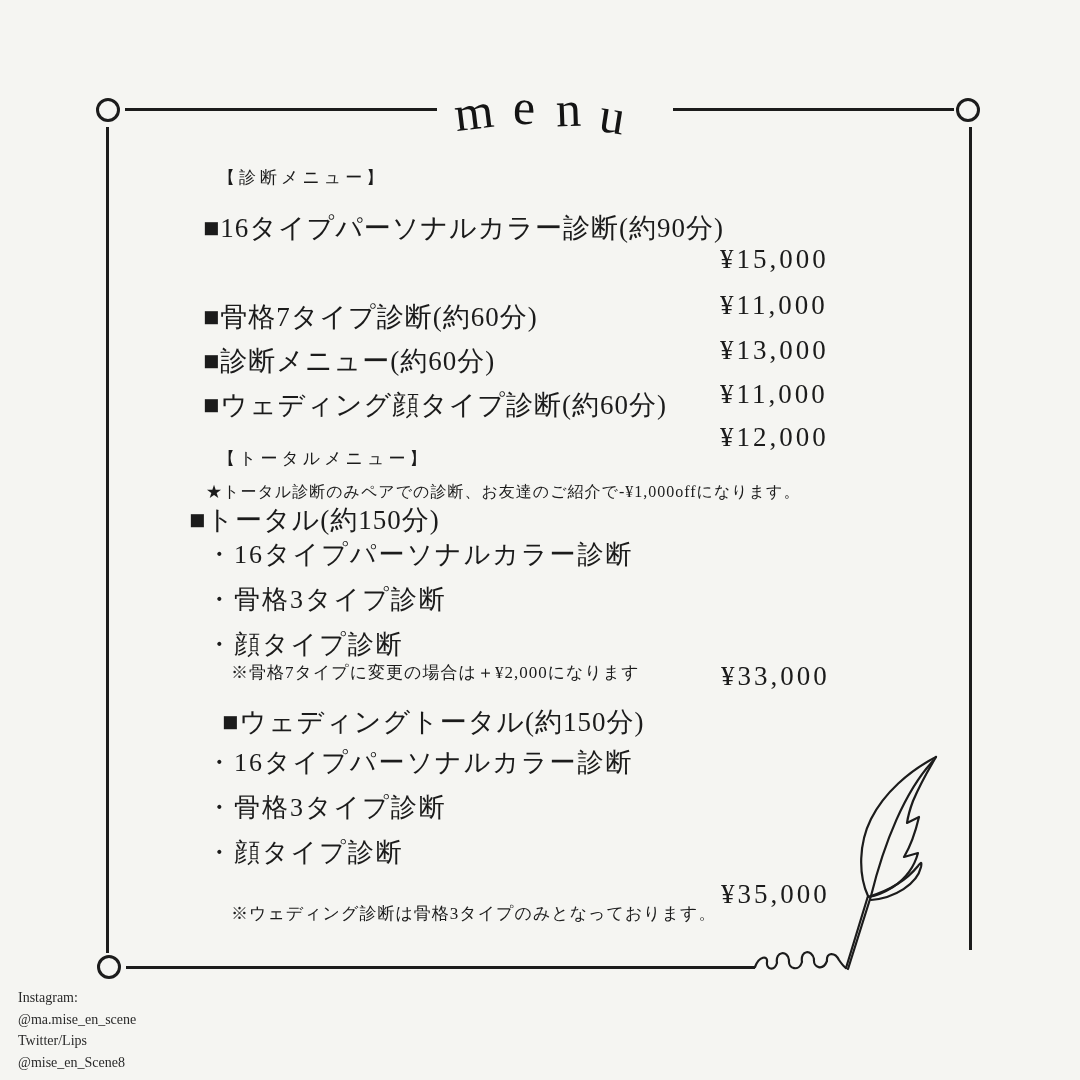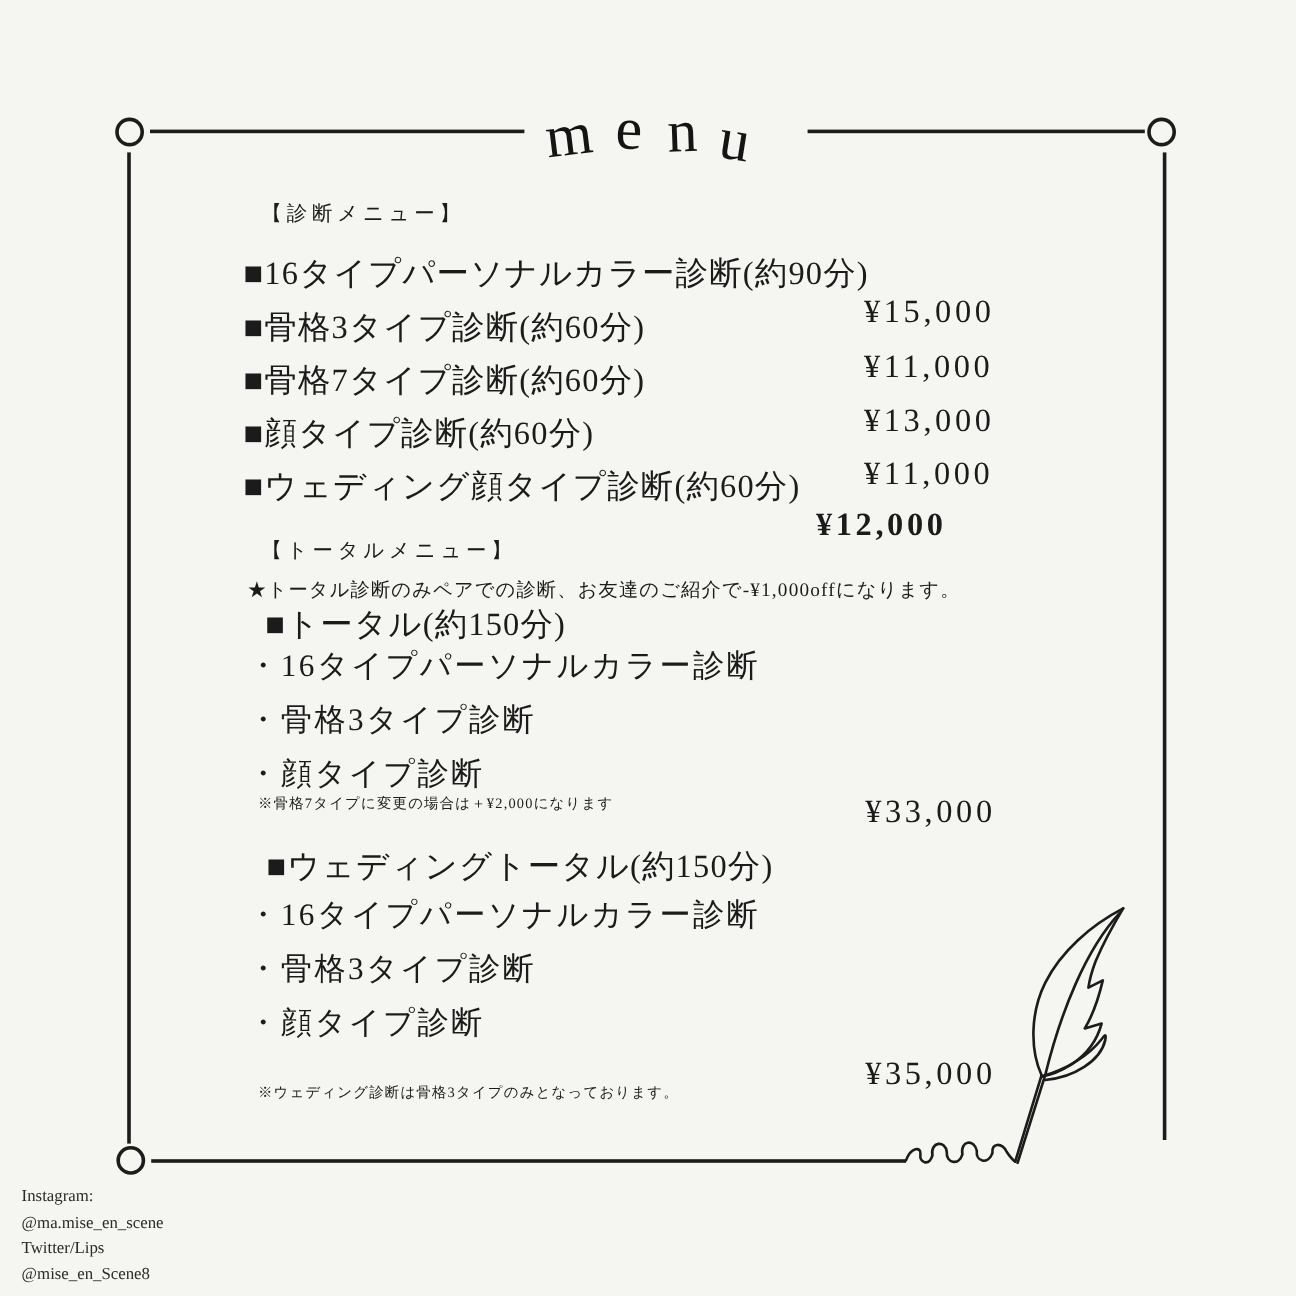--- a/index.html
+++ b/index.html
@@ -27,21 +27,21 @@
   #title .l-e{transform:rotate(2deg) translateY(-2px);}
   #title .l-n{transform:rotate(-2deg);}
   #title .l-u{transform:rotate(9deg) translateY(7px);}
   
   .sec-heading{font-size:17px;letter-spacing:4px;}
   .item-name{font-size:27px;letter-spacing:1px;}
   .price{font-size:27px;letter-spacing:3px;margin-top:32px;}
   .detail{font-size:26px;letter-spacing:2px;text-align:center;}
   .group-title{font-size:27px;letter-spacing:1px;}
   .note-star{font-size:16px;letter-spacing:1px;}
-  .note-small{font-size:12px;letter-spacing:1px;}
+  .note-small{font-size:17px;letter-spacing:1px;margin-left:16px;}
   #footer{position:absolute;left:18px;top:987px;font-size:14px;line-height:21.5px;color:#2a2a2a;}
   #feather-svg{position:absolute;left:0;top:0;pointer-events:none;}
 </style>
 </head>
 <body>
 
 <div id="page">
 
   <div class="corner-circle" style="left:96px;top:98px;"></div>
   <div class="corner-circle" style="left:956px;top:98px;"></div>
@@ -55,36 +55,35 @@
 
   <div id="title">
     <span class="ltr l-m">m</span><span class="ltr l-e">e</span><span class="ltr l-n">n</span><span class="ltr l-u">u</span>
   </div>
 
   <div class="abs sec-heading" style="left:218px;top:166px;">【診断メニュー】</div>
 
   <div class="abs item-name" style="left:203px;top:210px;">■16タイプパーソナルカラー診断(約90分)</div>
   <div class="abs price" style="left:720px;top:212px;">¥15,000</div>
 
-  <div class="abs item-name" style="left:203px;top:255px;">■骨格3タイプ診断(約60分)</div>
   <div class="abs price" style="left:720px;top:258px;">¥11,000</div>
 
   <div class="abs item-name" style="left:203px;top:299px;">■骨格7タイプ診断(約60分)</div>
   <div class="abs price" style="left:720px;top:303px;">¥13,000</div>
 
-  <div class="abs item-name" style="left:203px;top:343px;">■顔タイプ診断(約60分)</div>
+  <div class="abs item-name" style="left:203px;top:343px;">■診断メニュー(約60分)</div>
   <div class="abs price" style="left:720px;top:347px;">¥11,000</div>
 
   <div class="abs item-name" style="left:203px;top:387px;">■ウェディング顔タイプ診断(約60分)</div>
-  <div class="abs price" style="left:680px;top:390px;font-weight:bold;">¥12,000</div>
+  <div class="abs price" style="left:720px;top:390px;">¥12,000</div>
 
   <div class="abs sec-heading" style="left:218px;top:447px;">【トータルメニュー】</div>
   <div class="abs note-star" style="left:206px;top:482px;">★トータル診断のみペアでの診断、お友達のご紹介で-¥1,000offになります。</div>
 
-  <div class="abs group-title" style="left:221px;top:502px;">■トータル(約150分)</div>
+  <div class="abs group-title" style="left:189px;top:502px;">■トータル(約150分)</div>
   <div class="abs detail" style="left:206px;top:537px;">・16タイプパーソナルカラー診断</div>
   <div class="abs detail" style="left:206px;top:582px;">・骨格3タイプ診断</div>
   <div class="abs detail" style="left:206px;top:627px;">・顔タイプ診断</div>
   <div class="abs price" style="left:721px;top:629px;">¥33,000</div>
   <div class="abs note-small" style="left:215px;top:661px;">※骨格7タイプに変更の場合は＋¥2,000になります</div>
 
   <div class="abs group-title" style="left:203px;top:704px;margin-left:19px;">■ウェディングトータル(約150分)</div>
   <div class="abs detail" style="left:206px;top:745px;">・16タイプパーソナルカラー診断</div>
   <div class="abs detail" style="left:206px;top:790px;">・骨格3タイプ診断</div>
   <div class="abs detail" style="left:206px;top:835px;">・顔タイプ診断</div>

